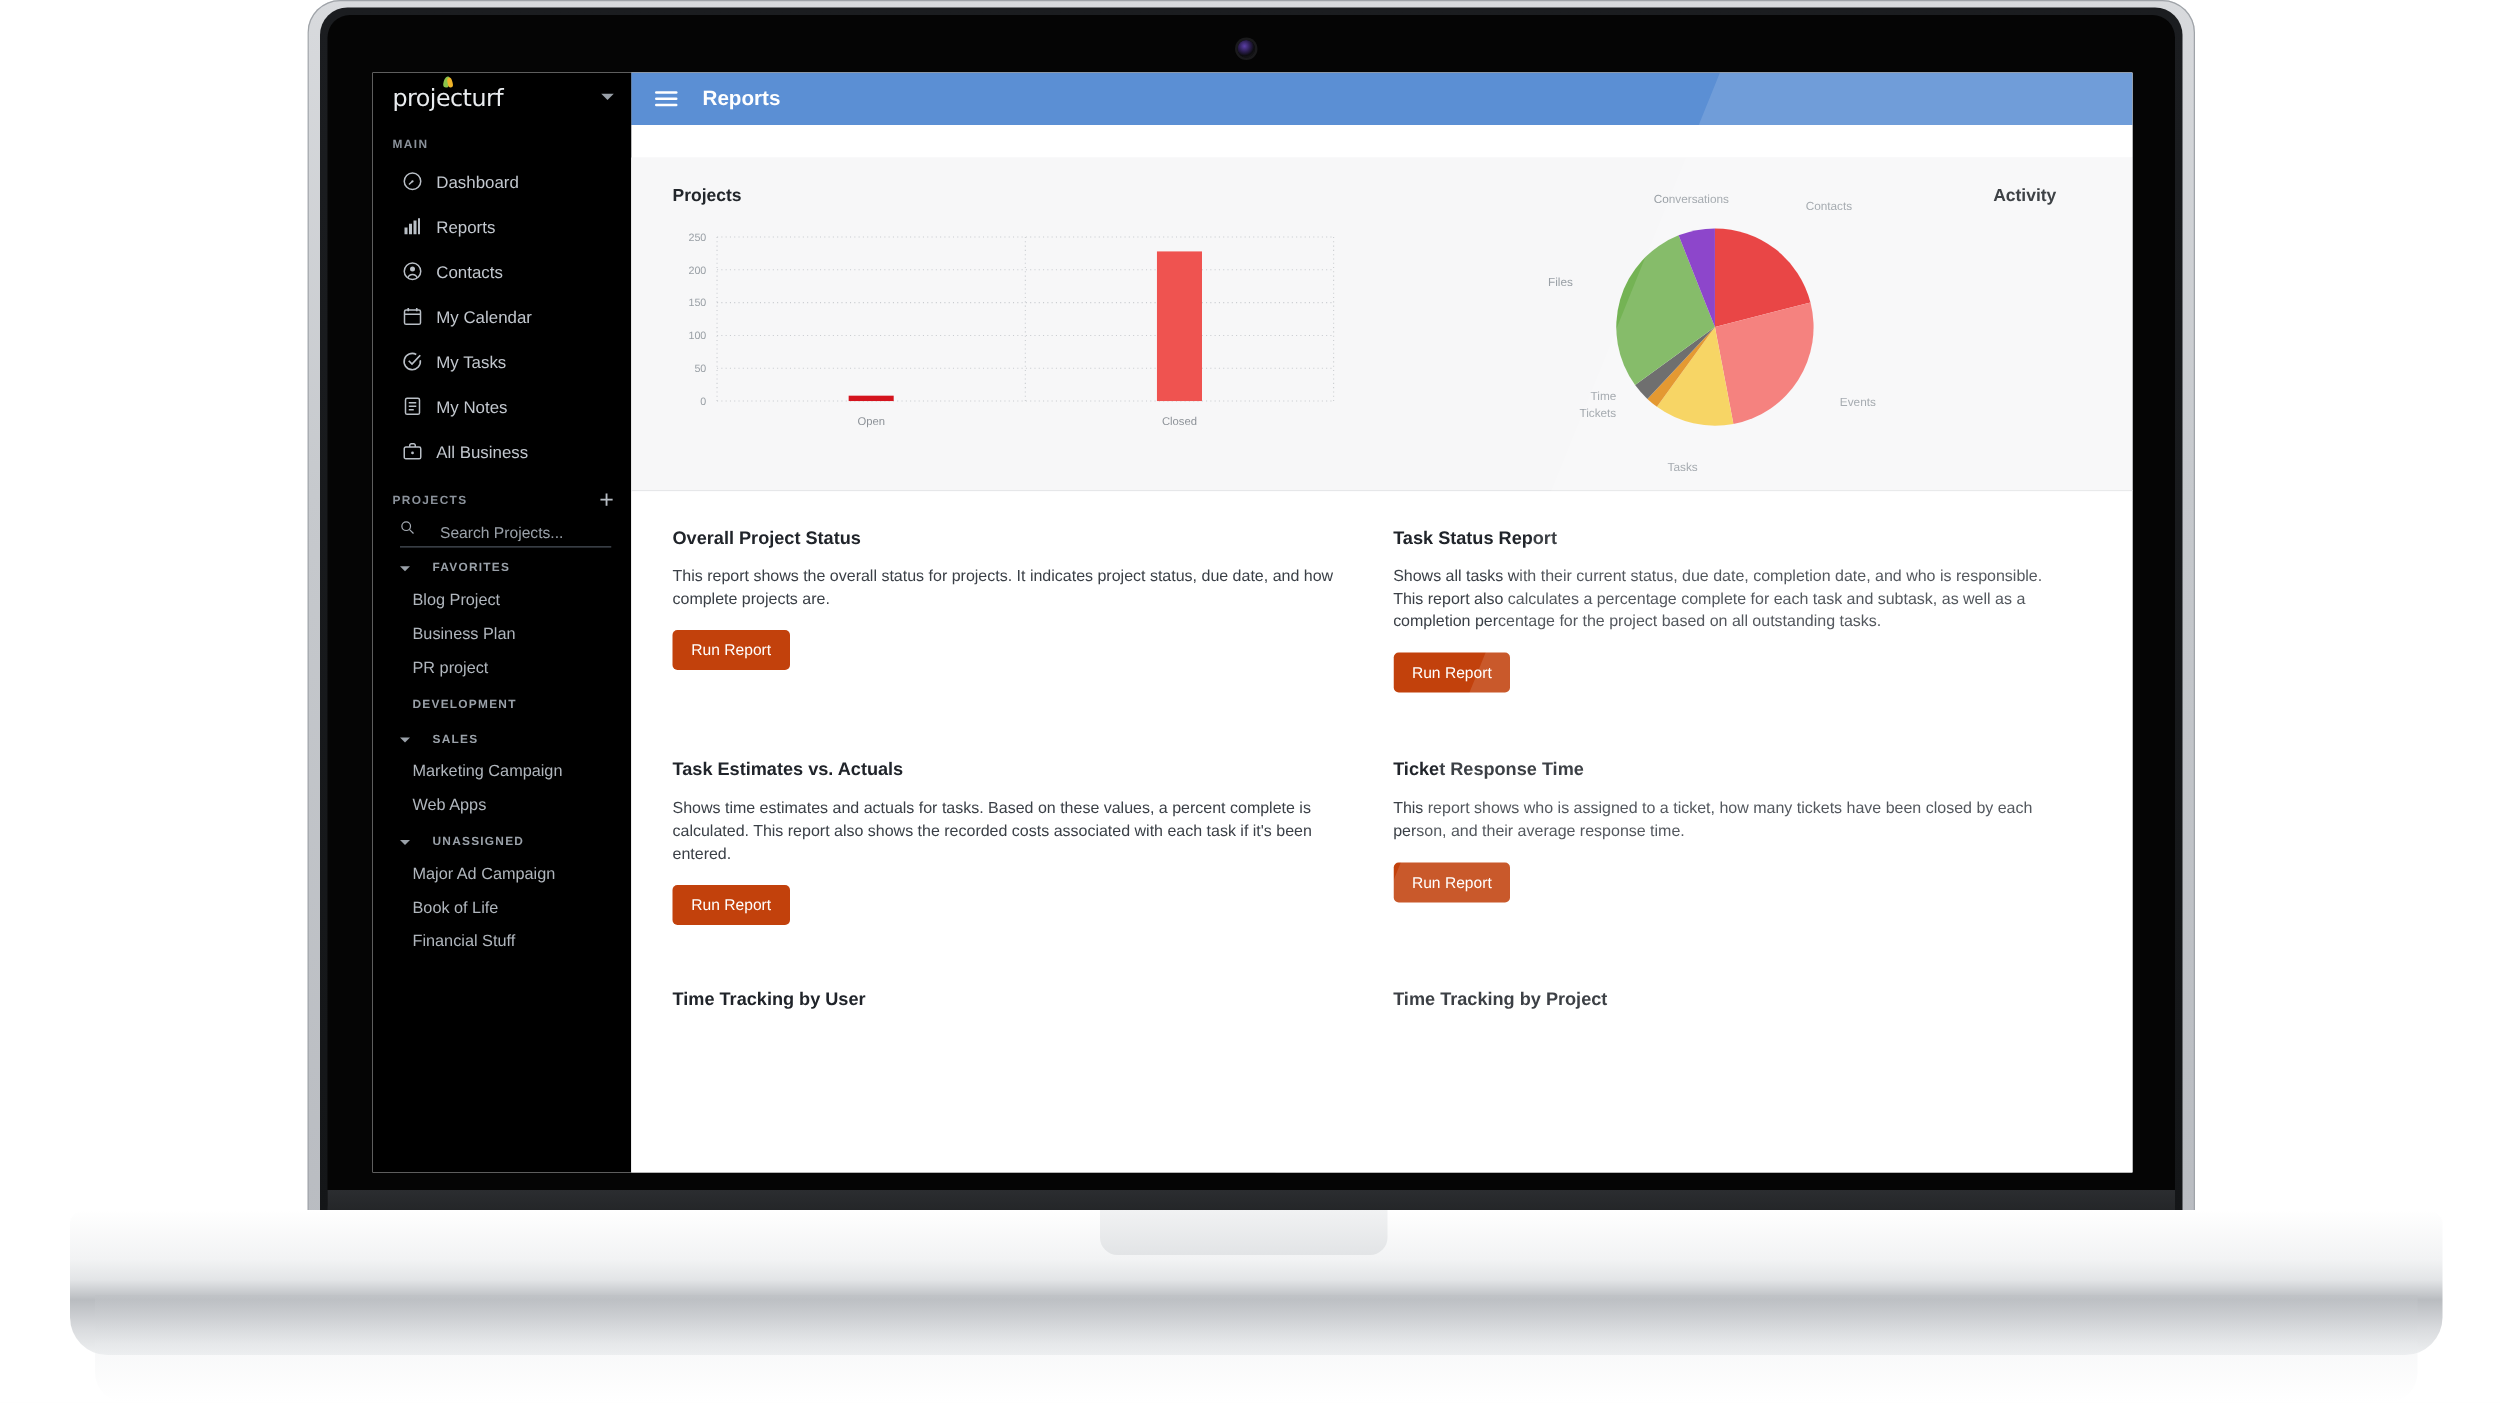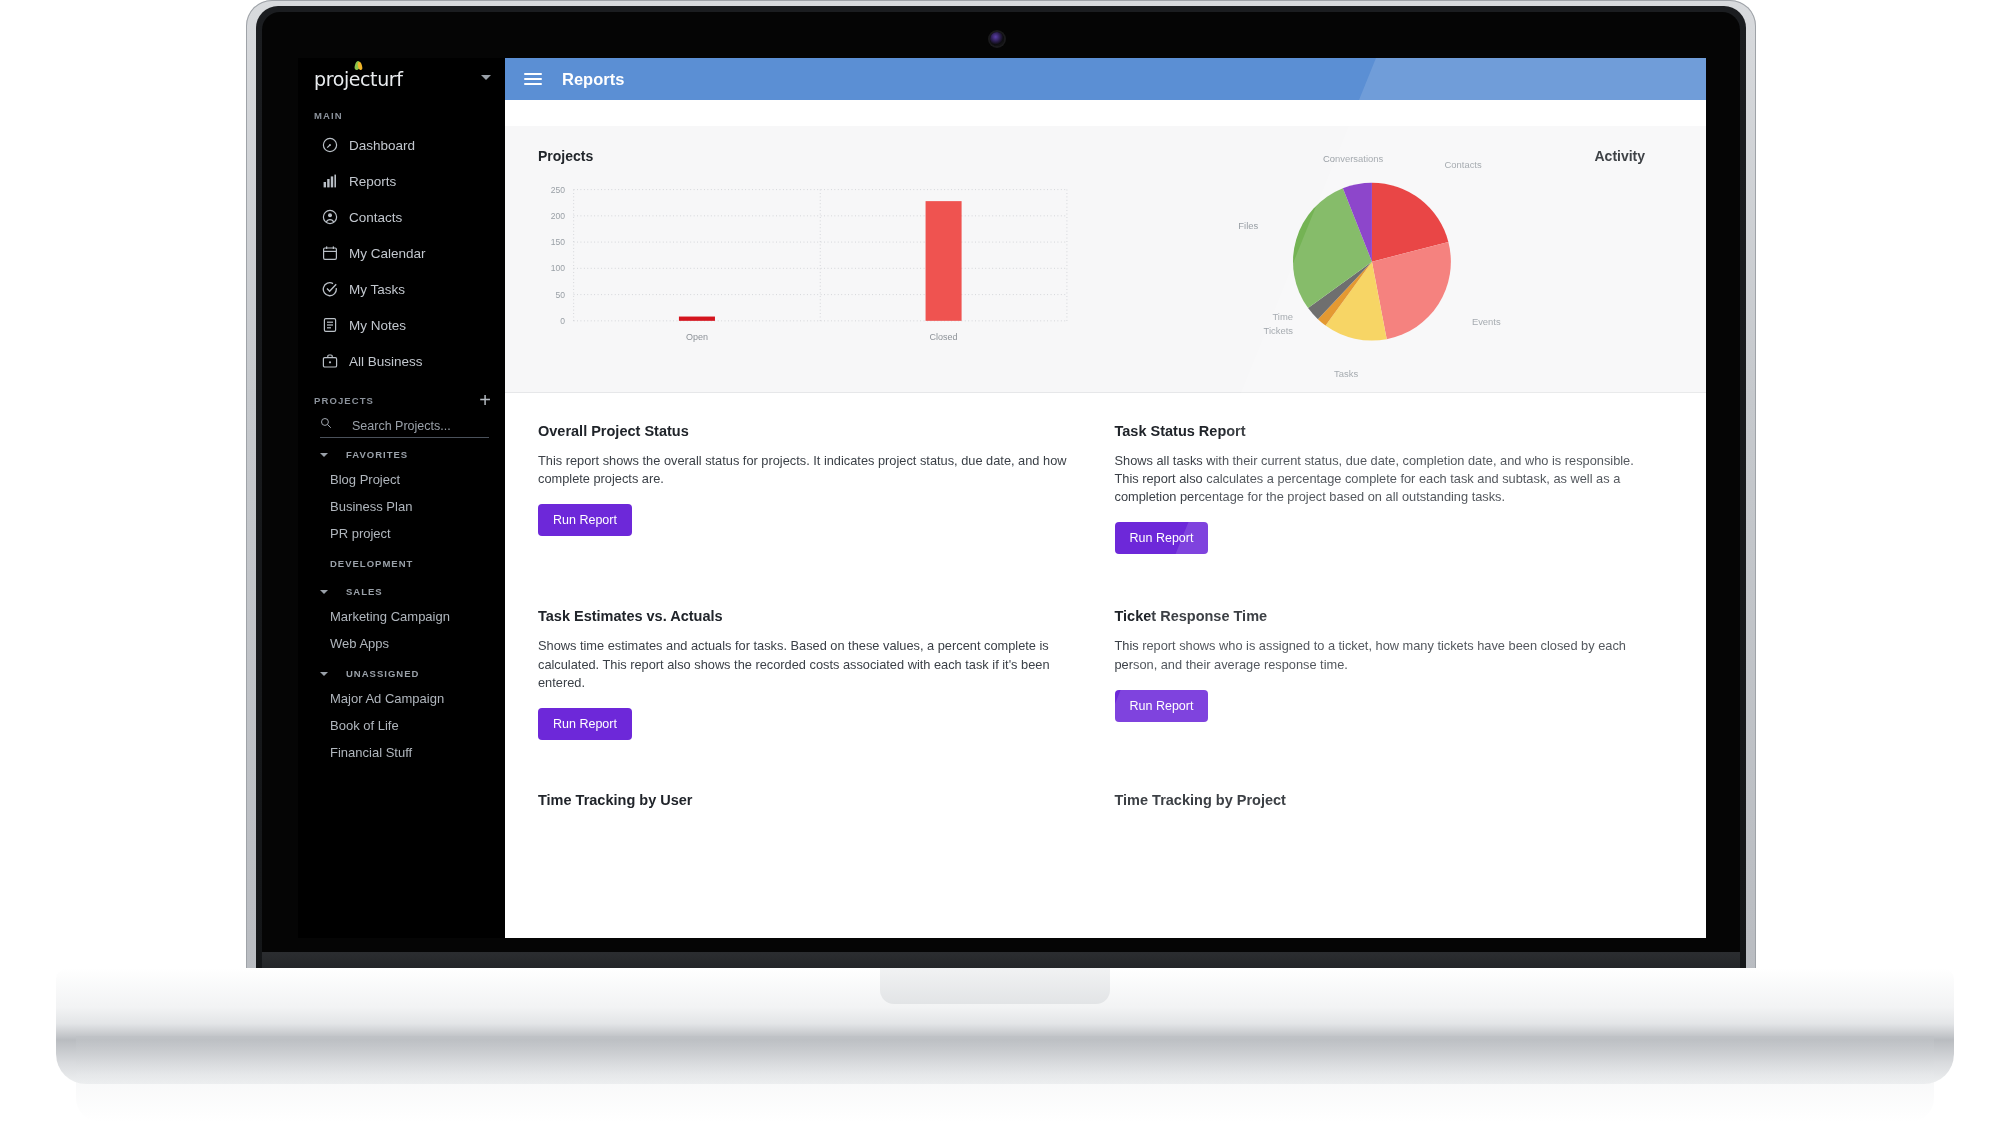--- a/index.html
+++ b/index.html
@@ -169,21 +169,21 @@
     flex:1; background:#fff; padding:30px 0 0 0; position:relative; overflow:hidden;
   }
   .card-grid {
     display:grid; grid-template-columns:1fr 1fr; column-gap:45px;
     padding:0 60px 0 33px;
   }
   .card { padding-bottom:24px; }
   .card-title { font-size:14.5px; font-weight:700; color:#20242a; margin-bottom:13px; }
   .card-desc { font-size:12.8px; line-height:1.42; color:#3b4047; margin-bottom:16px; }
   .run-btn {
-    display:inline-block; background:#6d28d9; color:#fff; border:0; border-radius:4px;
+    display:inline-block; background:#c2410c; color:#fff; border:0; border-radius:4px;
     font-size:12.5px; padding:9px 15px; font-family:"Liberation Sans",sans-serif;
     cursor:pointer;
   }
   .row2 { margin-top:30px; }
   .row3 { margin-top:28px; }
 
   
   .tickText { font-family:"Liberation Sans",sans-serif; font-size:10px; fill:#9aa0a6; }
   .catText  { font-family:"Liberation Sans",sans-serif; font-size:10.5px; fill:#8d9298; }
   .pieLabel { font-family:"Liberation Sans",sans-serif; font-size:11px; fill:#9aa0a6; }

